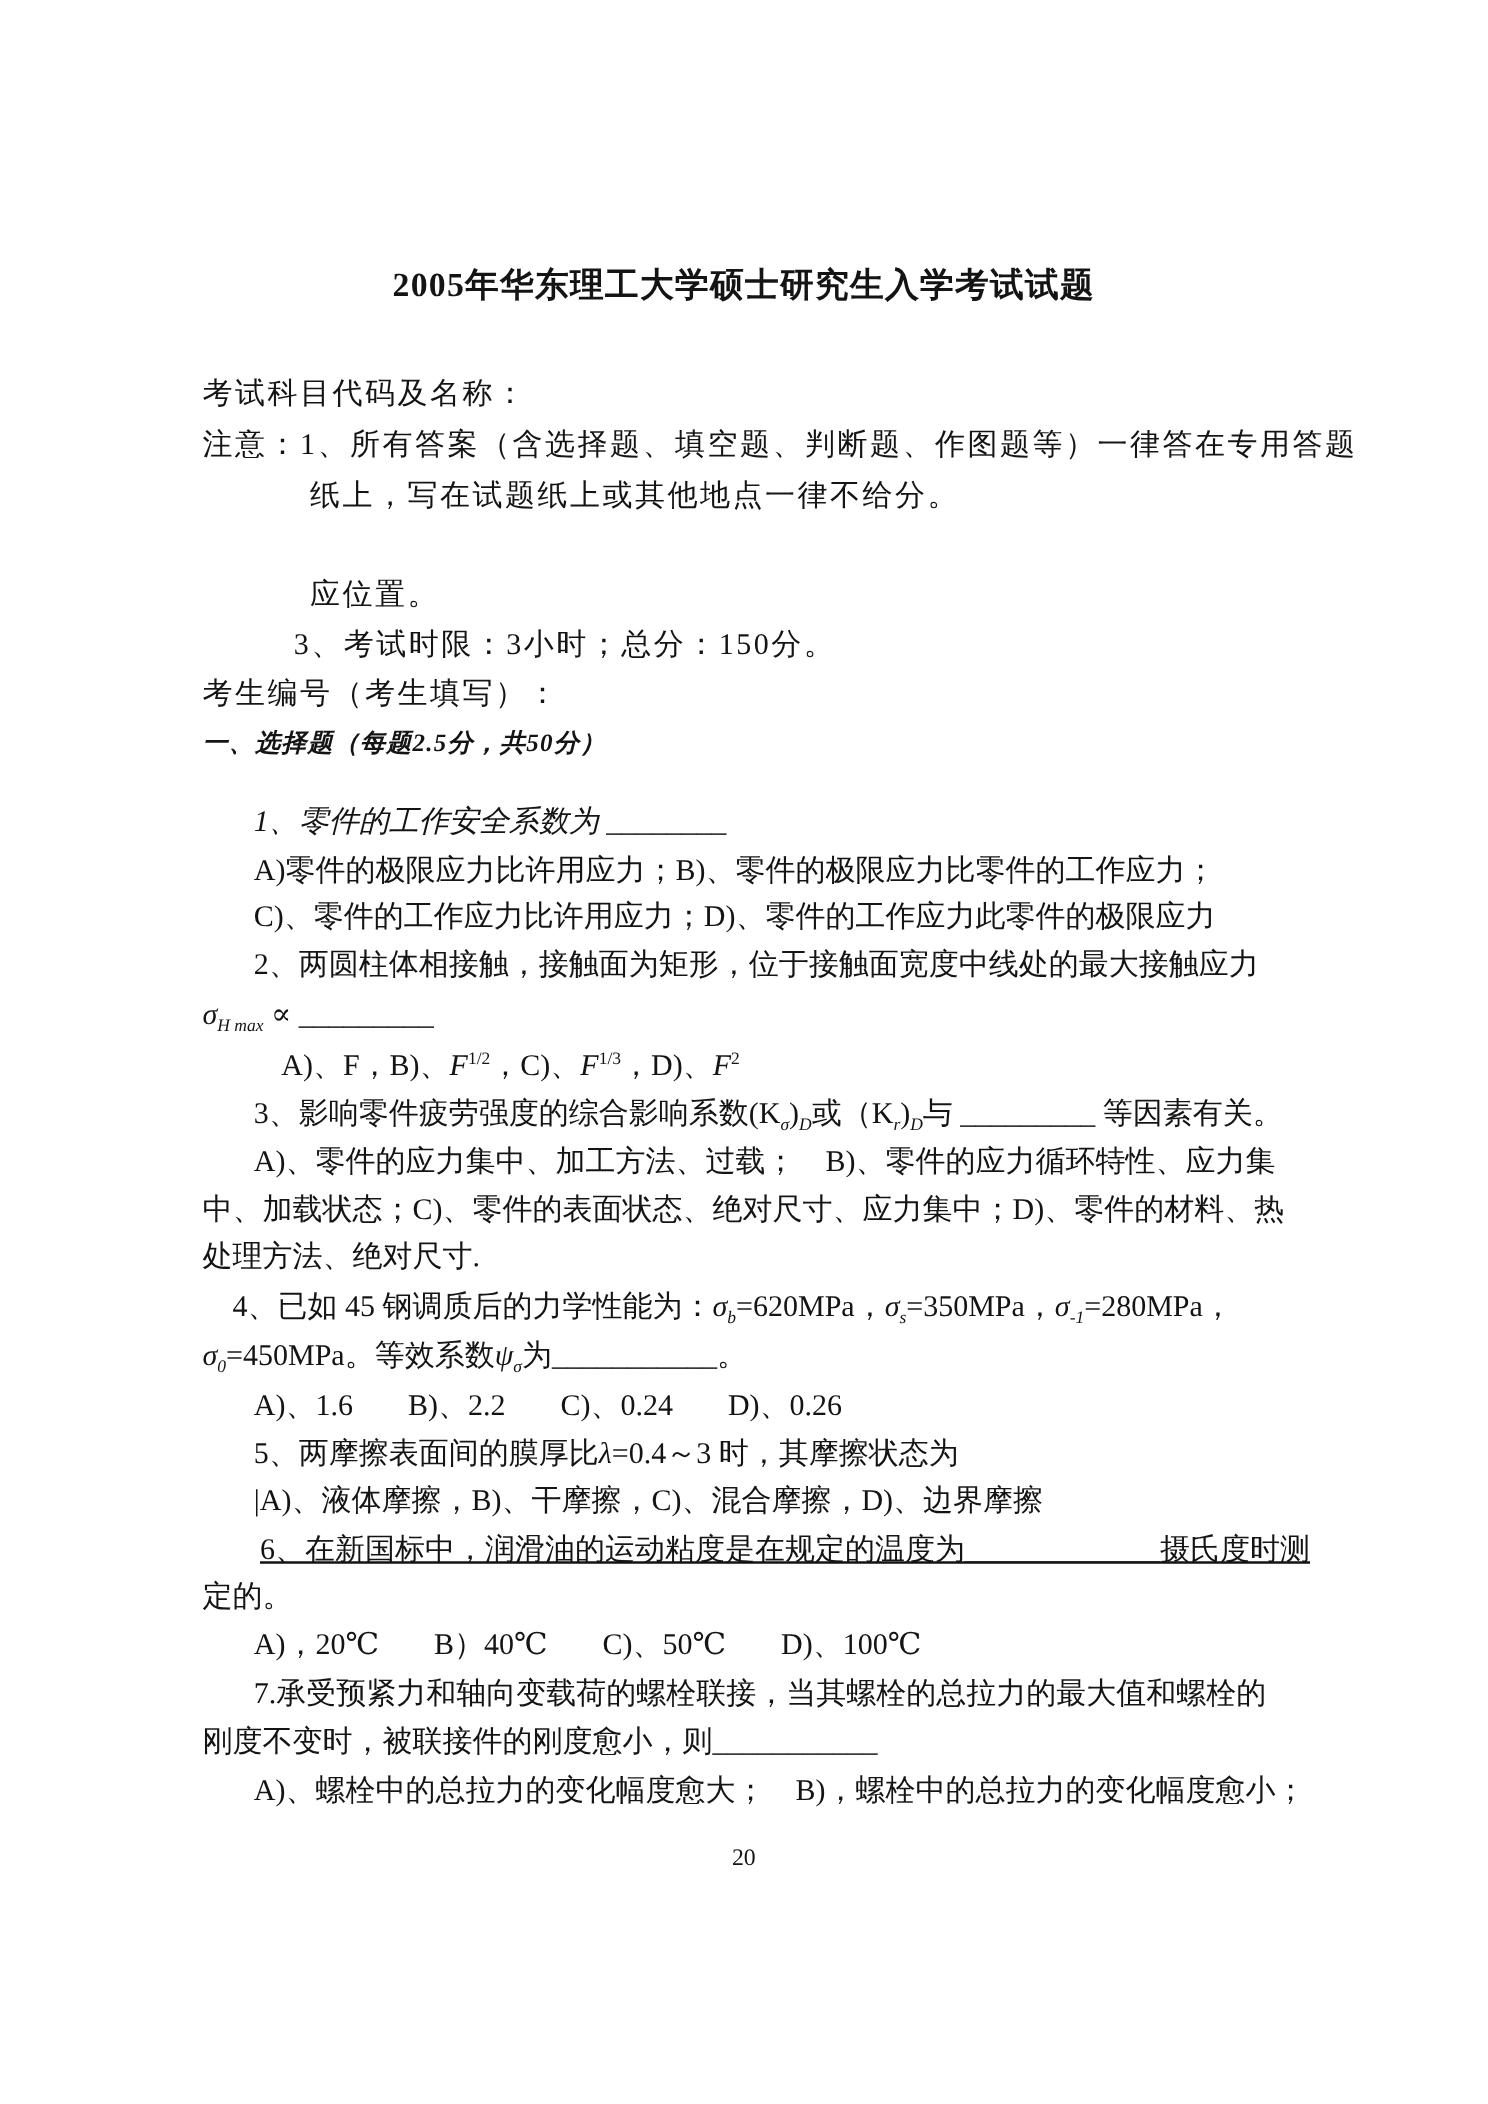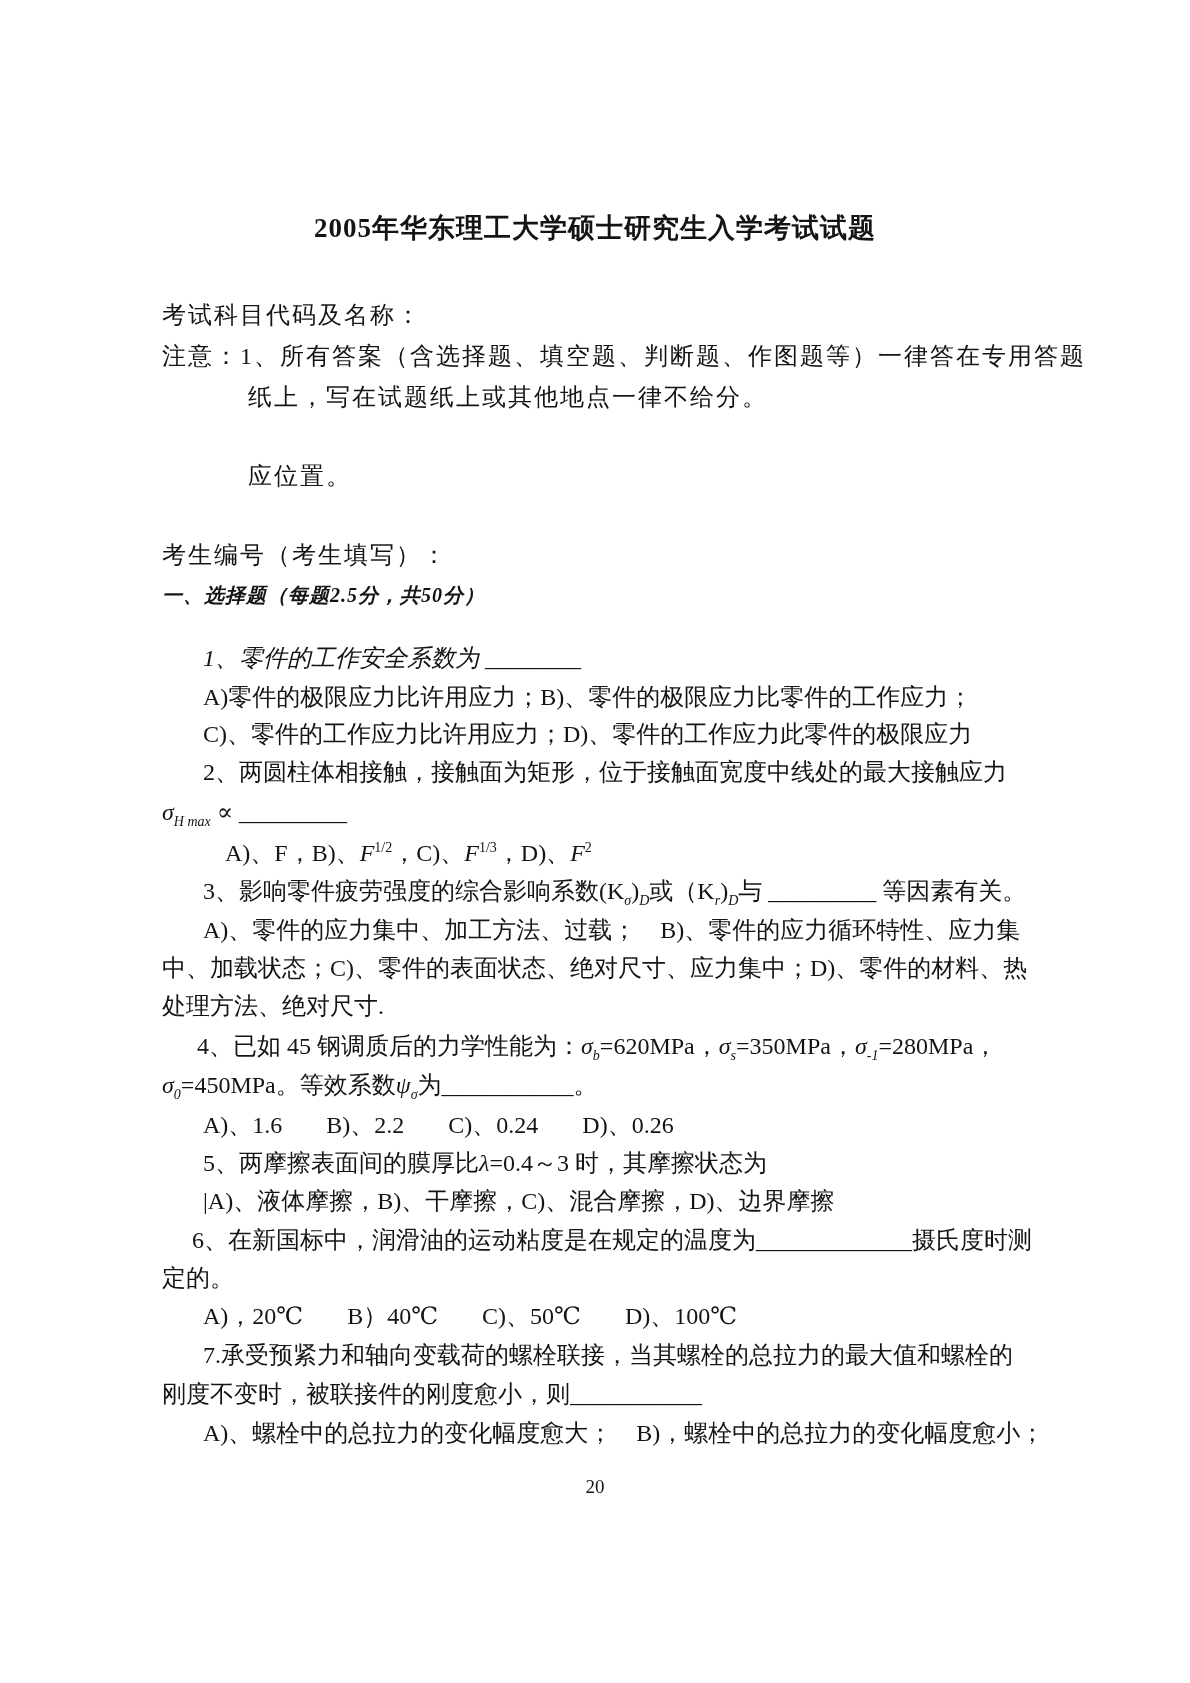--- a/index.html
+++ b/index.html
@@ -47,51 +47,52 @@
 
 <div class="page">
 
   <div class="title" style="top:210px;">2005年华东理工大学硕士研究生入学考试试题</div>
 
   <div class="line kai" style="top:300px; left:162px;">考试科目代码及名称：</div>
 
   <div class="line kai" style="top:341px; left:162px;">注意：1、所有答案（含选择题、填空题、判断题、作图题等）一律答在专用答题</div>
   <div class="line kai" style="top:382px; left:248px;">纸上，写在试题纸上或其他地点一律不给分。</div>
   <div class="line kai" style="top:461px; left:248px;">应位置。</div>
+  <div class="line kai" style="top:501px; left:235px;">3、考试时限：3小时；总分：150分。</div>
 
   <div class="line kai" style="top:540px; left:162px;">考生编号（考生填写）：</div>
 
   <div class="line section-heading" style="top:583px; left:162px;">一、选择题（每题2.5分，共50分）</div>
 
   <div class="line" style="top:643px; left:203px;font-style:italic;">1、零件的工作安全系数为 ________</div>
   <div class="line" style="top:682px; left:203px;">A)零件的极限应力比许用应力；B)、零件的极限应力比零件的工作应力；</div>
   <div class="line" style="top:719px; left:203px;">C)、零件的工作应力比许用应力；D)、零件的工作应力此零件的极限应力</div>
 
   <div class="line" style="top:757px; left:203px;">2、两圆柱体相接触，接触面为矩形，位于接触面宽度中线处的最大接触应力</div>
   <div class="line" style="top:797px; left:162px;"><span class="mi">σ</span><sub class="msub">H max</sub><span> ∝ </span><span>_________</span></div>
   <div class="line" style="top:838px; left:225px;"><span>A)、F，B)、</span><span class="mi">F</span><sup class="msup">1/2</sup><span>，C)、</span><span class="mi">F</span><sup class="msup">1/3</sup><span>，D)、</span><span class="mi">F</span><sup class="msup">2</sup></div>
 
   <div class="line" style="top:876px; left:203px;"><span>3、影响零件疲劳强度的综合影响系数(K</span><sub class="msub">σ</sub><span>)</span><sub class="msub">D</sub><span>或（K</span><sub class="msub">r</sub><span>)</span><sub class="msub">D</sub><span>与 </span><span>_________</span><span> 等因素有关。</span></div>
   <div class="line" style="top:915px; left:203px;">A)、零件的应力集中、加工方法、过载；　B)、零件的应力循环特性、应力集</div>
   <div class="line" style="top:953px; left:162px;">中、加载状态；C)、零件的表面状态、绝对尺寸、应力集中；D)、零件的材料、热</div>
   <div class="line" style="top:991px; left:162px;">处理方法、绝对尺寸.</div>
 
-  <div class="line" style="top:1031px; left:197px;"><span>4、已如 45 钢调质后的力学性能为：</span><span class="mi">σ</span><sub class="msub">b</sub><span>=620MPa，</span><span class="mi">σ</span><sub class="msub">s</sub><span>=350MPa，</span><span class="mi">σ</span><sub class="msub">-1</sub><span>=280MPa，</span></div>
+  <div class="line" style="top:1031px; left:186px;"><span>4、已如 45 钢调质后的力学性能为：</span><span class="mi">σ</span><sub class="msub">b</sub><span>=620MPa，</span><span class="mi">σ</span><sub class="msub">s</sub><span>=350MPa，</span><span class="mi">σ</span><sub class="msub">-1</sub><span>=280MPa，</span></div>
   <div class="line" style="top:1070px; left:162px;"><span class="mi">σ</span><sub class="msub">0</sub><span>=450MPa。等效系数</span><span class="mi">ψ</span><sub class="msub">σ</sub><span>为</span><span>___________</span><span>。</span></div>
   <div class="line" style="top:1110px; left:203px;">
     <span class="opt">A)、1.6</span>
     <span class="opt">B)、2.2</span>
     <span class="opt">C)、0.24</span>
     <span class="opt">D)、0.26</span>
   </div>
 
   <div class="line" style="top:1148px; left:203px;"><span>5、两摩擦表面间的膜厚比</span><span class="mi">λ</span><span>=0.4～3 时，其摩擦状态为</span></div>
   <div class="line" style="top:1186px; left:203px;">|A)、液体摩擦，B)、干摩擦，C)、混合摩擦，D)、边界摩擦</div>
 
-  <div class="line" style="top:1225px; left:192px;">6、在新国标中，润滑油的运动粘度是在规定的温度为_____________摄氏度时测</div>
+  <div class="line" style="top:1225px; left:208px;text-decoration:underline;">6、在新国标中，润滑油的运动粘度是在规定的温度为_____________摄氏度时测</div>
   <div class="line" style="top:1263px; left:162px;">定的。</div>
   <div class="line" style="top:1301px; left:203px;">
     <span class="opt">A)，20℃</span>
     <span class="opt">B）40℃</span>
     <span class="opt">C)、50℃</span>
     <span class="opt">D)、100℃</span>
   </div>
 
   <div class="line" style="top:1340px; left:203px;">7.承受预紧力和轴向变载荷的螺栓联接，当其螺栓的总拉力的最大值和螺栓的</div>
   <div class="line" style="top:1379px; left:162px;">刚度不变时，被联接件的刚度愈小，则___________</div>

